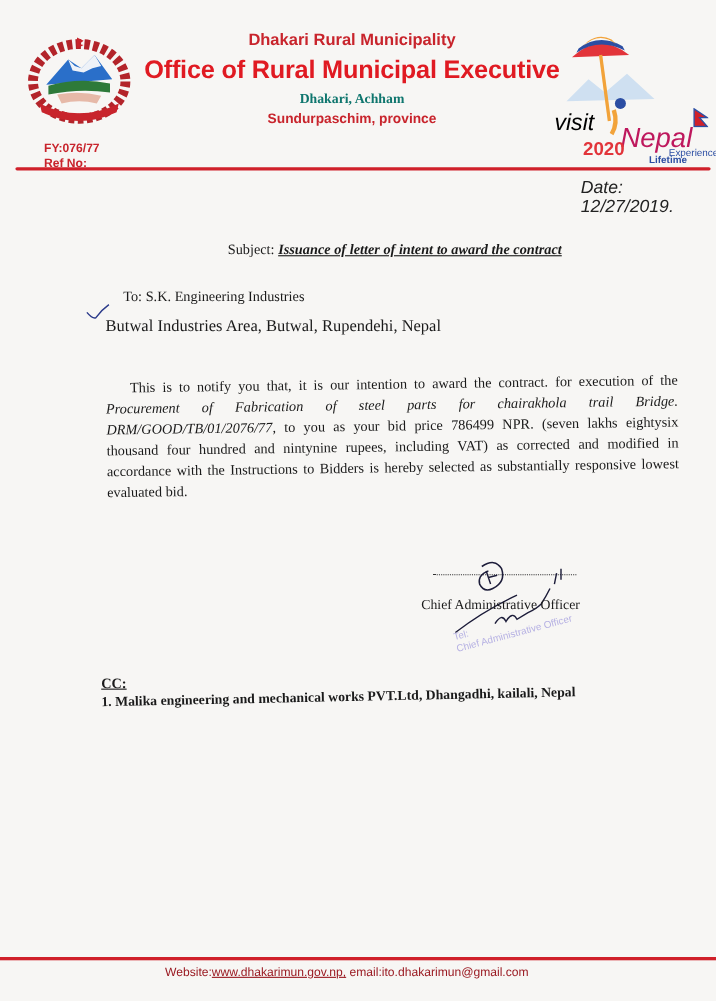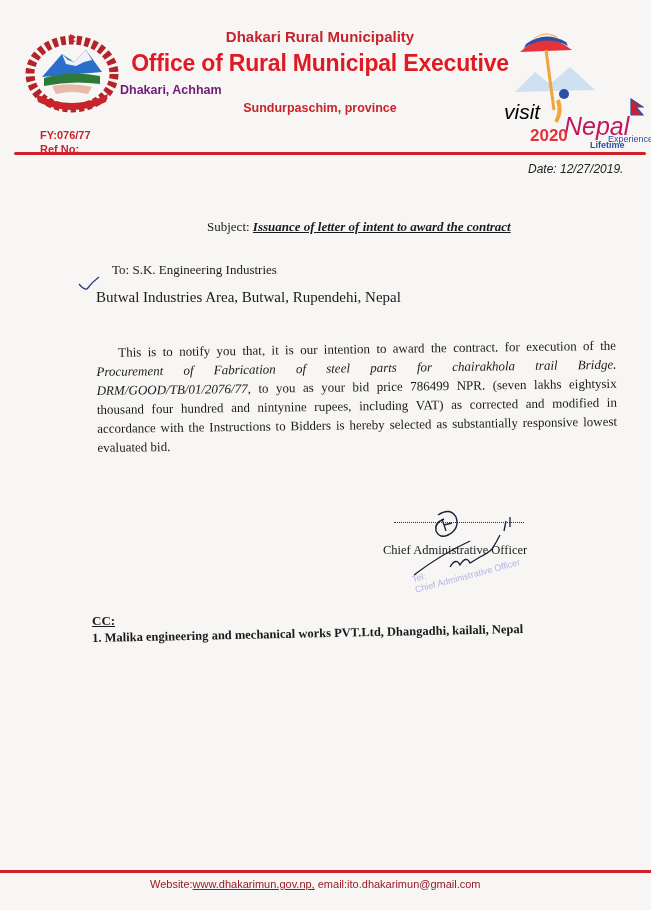--- a/index.html
+++ b/index.html
@@ -4,25 +4,25 @@
 <style>
   html, body { margin:0; padding:0; }
   body { width:651px; height:910px; background:#f7f6f4; position:relative; overflow:hidden;
          font-family:"Liberation Serif", serif; color:#1a1a1a; }
   .abs { position:absolute; }
   
   .emblem { left:22px; top:32px; width:100px; height:82px; }
   .fy { left:40px; top:128px; font-family:"Liberation Sans", sans-serif; font-weight:bold; font-size:11px; color:#c8242c; line-height:14px; }
   .hdr-line1 { left:120px; top:28px; width:400px; text-align:center; font-family:"Liberation Sans", sans-serif; font-weight:bold; font-size:15px; color:#c8242c; }
   .hdr-title { left:110px; top:50px; width:420px; text-align:center; font-family:"Liberation Sans", sans-serif; font-weight:bold; font-size:23px; color:#e01a22; letter-spacing:-0.2px; }
-  .hdr-l3 { left:120px; top:83px; width:400px; text-align:left; font-family:Liberation Sans, sans-serif; font-weight:bold; font-size:12.5px; color:#701a75; }
+  .hdr-l3 { left:120px; top:83px; width:400px; text-align:center; font-family:Liberation Serif, serif; font-weight:bold; font-size:12.5px; color:#0f766e; }
   .hdr-l4 { left:120px; top:101px; width:400px; text-align:center; font-family:"Liberation Sans", sans-serif; font-weight:bold; font-size:12.5px; color:#c8242c; }
   .visit-logo { left:500px; top:22px; width:150px; height:125px; }
   .rule-top { left:14px; top:152px; width:632px; height:3px; background:#d0202a; border-radius:2px; }
-  .date { left:528px; top:162px; font-family:"Liberation Sans", sans-serif; font-style:italic; font-size:12px; color:#222; }
+  .date { left:528px; top:162px; font-family:"Liberation Sans", sans-serif; font-style:italic; font-size:16px; color:#222; }
   
   .subject { left:207px; top:219px; font-size:13px; }
   .subject .lbl { }
   .subject .txt { font-style:italic; font-weight:bold; text-decoration:underline; }
   .to { left:96px; top:262px; font-size:13px;margin-left:16px; }
   .addr { left:96px; top:289px; font-size:15px; }
   .tick { left:78px; top:276px; width:22px; height:16px; }
   .para { left:96px; top:343px; width:520px; font-size:13px; line-height:19px; text-align:justify; transform:rotate(-0.8deg); transform-origin:left top; }
   .para p { margin:0; text-indent:22px; }
   .para i { font-style:italic; }

